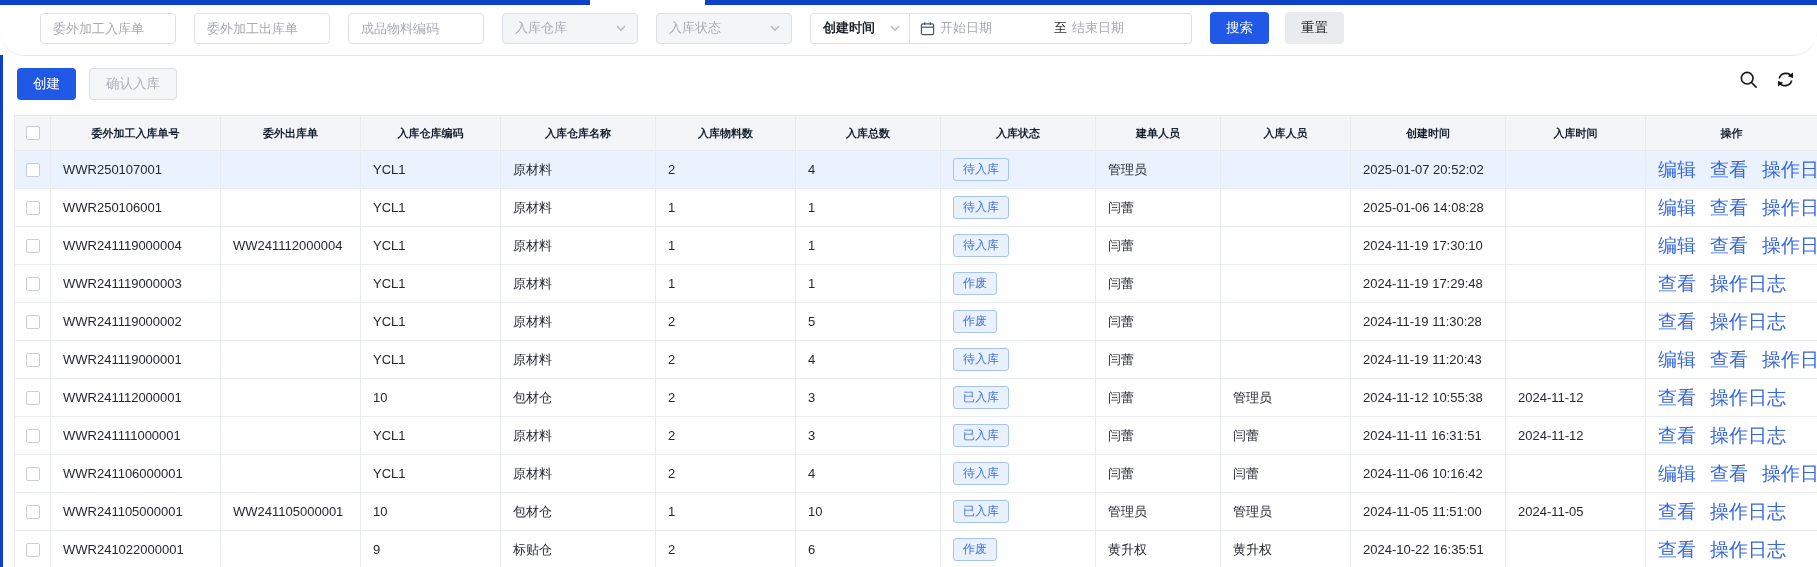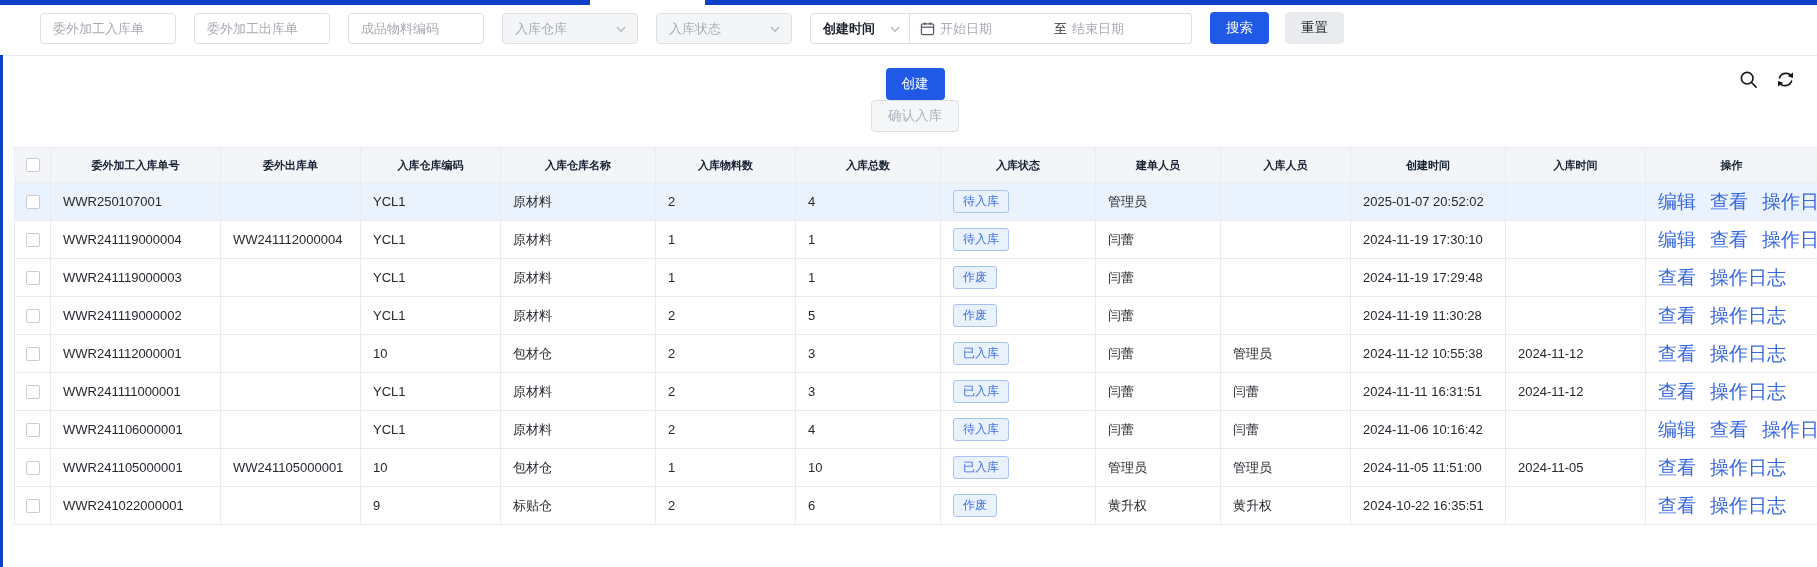--- a/index.html
+++ b/index.html
@@ -10,22 +10,22 @@
   }
   
   .top-strip { position:absolute; top:0; height:5px; background:var(--top-bar,#0e41c8); }
   .top-strip.seg1 { left:0; width:590px; }
   .top-strip.seg2 { left:705px; right:0; }
   
   .left-strip { position:absolute; left:0; top:55px; bottom:0; width:3px; background:var(--top-bar,#0e41c8); }
 
   
   .filter-bar {
-    display:flex; align-items:flex-end; gap:18px;
-    padding:12px 20px 11px 40px; border-bottom:1px solid #e7e9ee;
+    display:flex; align-items:center; gap:18px;
+    padding:12px 20px 11px 40px; border-bottom:1px solid #e7e9ee;border-radius:25px;
   }
   .f-input {
     width:136px; height:31px; border:1px solid #dcdfe6; border-radius:4px;
     padding:0 12px; font-size:13px; color:#303133; outline:none; background:#fff;
     font-family:inherit;
   }
   .f-input::placeholder { color:#a8abb2; }
   .f-select {
     width:136px; height:31px; border:1px solid #dcdfe6; border-radius:4px;
     background:#f4f5f7; display:flex; align-items:center; justify-content:space-between;
@@ -49,21 +49,21 @@
     height:32px; border:none; border-radius:4px; font-size:13.5px; cursor:pointer;
     padding:0 16px; font-family:inherit;
   }
   .btn-primary { background:var(--primary,#2059e6); color:#fff; }
   .btn-plain { background:#e9ebef; color:#1d2129; }
   .btn-disabled {
     background:#f5f6f8; color:#aeb2ba; border:1px solid #dcdfe6; cursor:not-allowed;
   }
 
   
-  .toolbar { position:relative; padding:12px 4px 12px 17px; display:flex; gap:0; align-items:center;flex-direction:column; }
+  .toolbar { position:relative; padding:12px 4px 12px 17px; display:flex; gap:13px; align-items:center; }
   .tool-icons { position:absolute; right:22px; top:14px; display:flex; gap:18px; align-items:center; }
   .tool-icons svg { cursor:pointer; display:block; }
 
   
   .table-wrap { margin:3px 0 0 14px; }
   table { border-collapse:collapse; table-layout:fixed; width:1803px; }
   th, td { border:1px solid #e8ebf0; overflow:hidden; white-space:nowrap; }
   thead th {
     background:#f3f5f9; height:35px; font-size:11px; font-weight:bold;
     color:#161f30; text-align:center; padding:0 6px;
@@ -196,20 +196,35 @@
           <td>4</td>
           <td><span class="badge">待入库</span></td>
           <td>管理员</td>
           <td></td>
           <td>2025-01-07 20:52:02</td>
           <td></td>
           <td><a class="act-link">编辑</a><a class="act-link">查看</a><a class="act-link">操作日志</a></td>
         </tr>
         <tr>
           <td class="cb"><span class="checkbox"></span></td>
+          <td>WWR250106001</td>
+          <td></td>
+          <td>YCL1</td>
+          <td>原材料</td>
+          <td>1</td>
+          <td>1</td>
+          <td><span class="badge">待入库</span></td>
+          <td>闫蕾</td>
+          <td></td>
+          <td>2025-01-06 14:08:28</td>
+          <td></td>
+          <td><a class="act-link">编辑</a><a class="act-link">查看</a><a class="act-link">操作日志</a></td>
+        </tr>
+        <tr>
+          <td class="cb"><span class="checkbox"></span></td>
           <td>WWR241119000004</td>
           <td>WW241112000004</td>
           <td>YCL1</td>
           <td>原材料</td>
           <td>1</td>
           <td>1</td>
           <td><span class="badge">待入库</span></td>
           <td>闫蕾</td>
           <td></td>
           <td>2024-11-19 17:30:10</td>
@@ -238,20 +253,35 @@
           <td>YCL1</td>
           <td>原材料</td>
           <td>2</td>
           <td>5</td>
           <td><span class="badge">作废</span></td>
           <td>闫蕾</td>
           <td></td>
           <td>2024-11-19 11:30:28</td>
           <td></td>
           <td><a class="act-link">查看</a><a class="act-link">操作日志</a></td>
+        </tr>
+        <tr>
+          <td class="cb"><span class="checkbox"></span></td>
+          <td>WWR241119000001</td>
+          <td></td>
+          <td>YCL1</td>
+          <td>原材料</td>
+          <td>2</td>
+          <td>4</td>
+          <td><span class="badge">待入库</span></td>
+          <td>闫蕾</td>
+          <td></td>
+          <td>2024-11-19 11:20:43</td>
+          <td></td>
+          <td><a class="act-link">编辑</a><a class="act-link">查看</a><a class="act-link">操作日志</a></td>
         </tr>
         <tr>
           <td class="cb"><span class="checkbox"></span></td>
           <td>WWR241112000001</td>
           <td></td>
           <td>10</td>
           <td>包材仓</td>
           <td>2</td>
           <td>3</td>
           <td><span class="badge">已入库</span></td>

